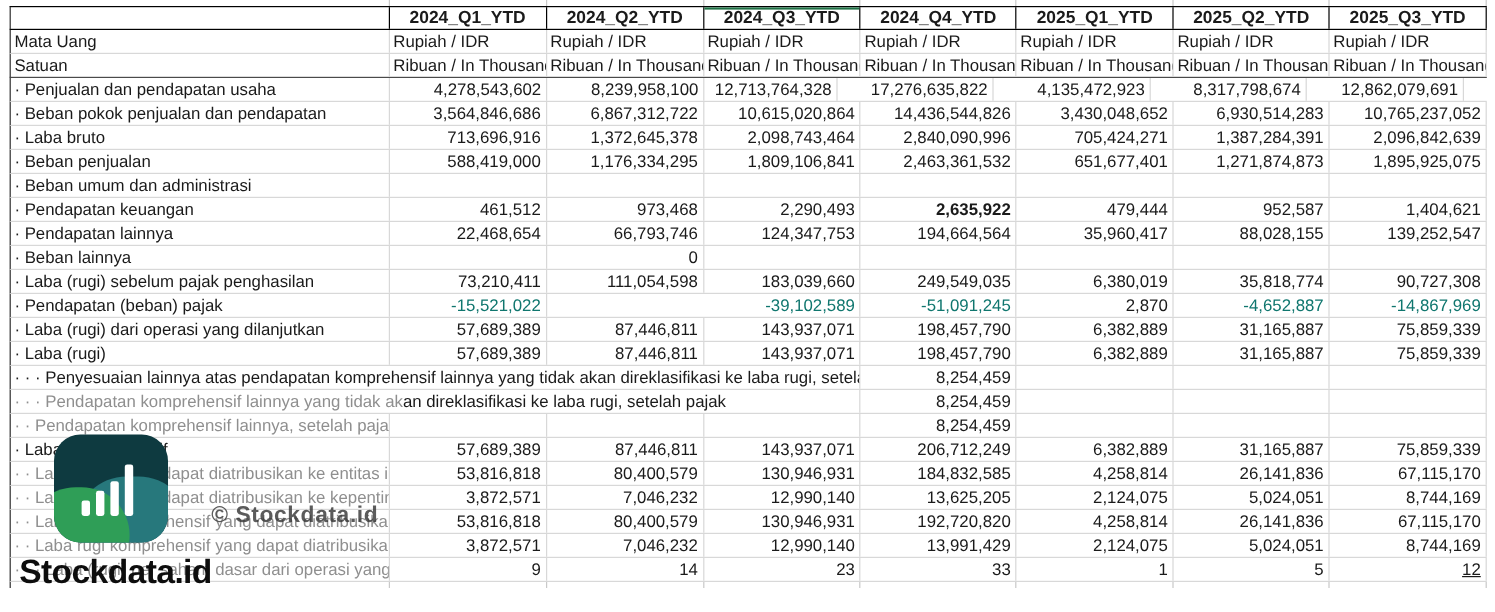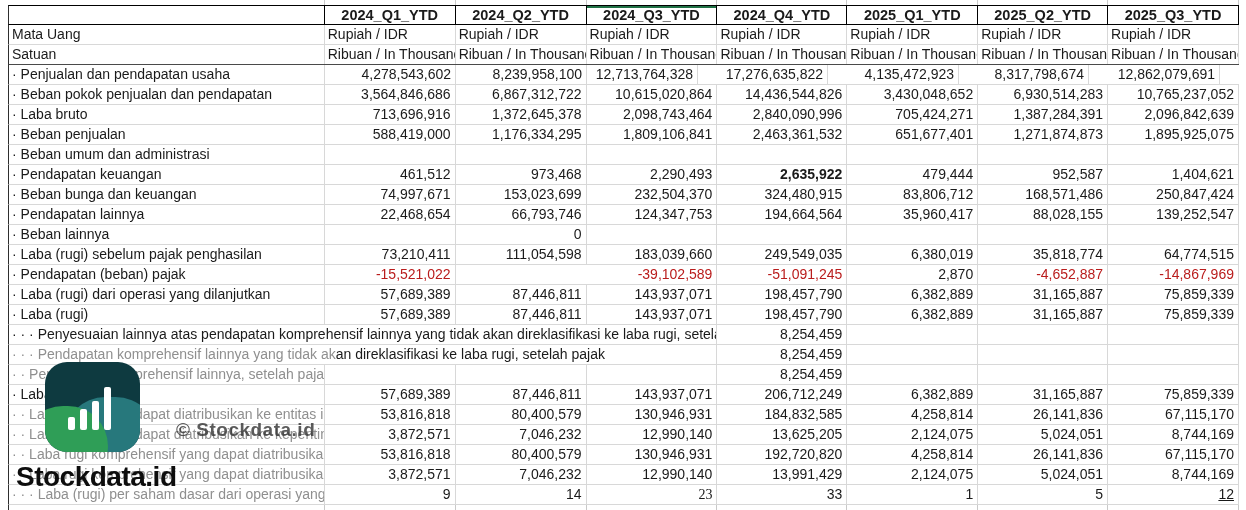--- a/index.html
+++ b/index.html
@@ -13,21 +13,21 @@
   .row.thickb{border-bottom:1px solid #4a4a4a;}
   .cell{box-sizing:border-box;border-right:1px solid #d8d8d8;overflow:hidden;
         white-space:nowrap;font-size:14px;line-height:19px;color:#1a1a1a;}
   .strip .cell{border-right:1px solid #c9c9c9;}
   .head .cell{border-right:1px solid #000;font-weight:bold;font-size:14.5px;
               text-align:center;line-height:18px;}
   .cell.label{padding-left:3px;text-align:left;}
   .cell.val{text-align:right;padding-right:4px;}
   .cell.txt{text-align:left;padding-left:3px;}
   .muted{color:#8f8f8f;}
-  .neg{color:#b91c1c;}
+  .neg{color:#0f766e;}
   .sel{position:relative;}
   .sel::after{content:"";position:absolute;left:-1px;right:-1px;top:0;height:2px;background:#1f7145;}
   
   .wm-logo{position:absolute;left:45px;top:362px;width:95px;height:90px;border-radius:22px;
            background:#0e3a40;overflow:hidden;z-index:5;}
   .wm-logo .lobe-teal{position:absolute;right:-18px;bottom:-30px;width:95px;height:85px;
            background:#27787c;border-radius:45px;}
   .wm-logo .lobe-green{position:absolute;left:-22px;bottom:-34px;width:85px;height:80px;
            background:#2f9e57;border-radius:42px;}
   .wm-logo .bars{position:absolute;left:23px;bottom:22px;display:flex;align-items:flex-end;gap:5px;}
@@ -136,30 +136,20 @@
         <div class="cell label" style="width: 316px;">· Pendapatan keuangan</div>
         <div class="cell val" style="width: 131px;">461,512</div>
         <div class="cell val" style="width: 131px;">973,468</div>
         <div class="cell val" style="width: 131px;">2,290,493</div>
         <div class="cell val" style="width: 130px; font-weight: bold;">2,635,922</div>
         <div class="cell val" style="width: 131px;">479,444</div>
         <div class="cell val" style="width: 130px;">952,587</div>
         <div class="cell val" style="width: 131px;">1,404,621</div>
       </div>
       <div class="row ">
-        <div class="cell label" style="width: 316px;">· Beban bunga dan keuangan</div>
-        <div class="cell val" style="width: 131px;">74,997,671</div>
-        <div class="cell val" style="width: 131px;">153,023,699</div>
-        <div class="cell val" style="width: 131px;">232,504,370</div>
-        <div class="cell val" style="width: 130px;">324,480,915</div>
-        <div class="cell val" style="width: 131px;">83,806,712</div>
-        <div class="cell val" style="width: 130px;">168,571,486</div>
-        <div class="cell val" style="width: 131px;">250,847,424</div>
-      </div>
-      <div class="row ">
         <div class="cell label" style="width: 316px;">· Pendapatan lainnya</div>
         <div class="cell val" style="width: 131px;">22,468,654</div>
         <div class="cell val" style="width: 131px;">66,793,746</div>
         <div class="cell val" style="width: 131px;">124,347,753</div>
         <div class="cell val" style="width: 130px;">194,664,564</div>
         <div class="cell val" style="width: 131px;">35,960,417</div>
         <div class="cell val" style="width: 130px;">88,028,155</div>
         <div class="cell val" style="width: 131px;">139,252,547</div>
       </div>
       <div class="row ">
@@ -173,21 +163,21 @@
         <div class="cell val" style="width: 131px;"></div>
       </div>
       <div class="row ">
         <div class="cell label" style="width: 316px;">· Laba (rugi) sebelum pajak penghasilan</div>
         <div class="cell val" style="width: 131px;">73,210,411</div>
         <div class="cell val" style="width: 131px;">111,054,598</div>
         <div class="cell val" style="width: 131px;">183,039,660</div>
         <div class="cell val" style="width: 130px;">249,549,035</div>
         <div class="cell val" style="width: 131px;">6,380,019</div>
         <div class="cell val" style="width: 130px;">35,818,774</div>
-        <div class="cell val" style="width: 131px;">64,774,515</div>
+        <div class="cell val" style="width: 131px;">90,727,308</div>
       </div>
       <div class="row ">
         <div class="cell label" style="width: 316px;">· Pendapatan (beban) pajak</div>
         <div class="cell val neg" style="width: 131px;">-15,521,022</div>
         <div class="cell val neg" style="width: 131px; margin-top: 40px;">-23,607,787</div>
         <div class="cell val neg" style="width: 131px;">-39,102,589</div>
         <div class="cell val neg" style="width: 130px;">-51,091,245</div>
         <div class="cell val" style="width: 131px;">2,870</div>
         <div class="cell val neg" style="width: 130px;">-4,652,887</div>
         <div class="cell val neg" style="width: 131px;">-14,867,969</div>
@@ -283,21 +273,21 @@
         <div class="cell val" style="width: 131px;">12,990,140</div>
         <div class="cell val" style="width: 130px;">13,991,429</div>
         <div class="cell val" style="width: 131px;">2,124,075</div>
         <div class="cell val" style="width: 130px;">5,024,051</div>
         <div class="cell val" style="width: 131px;">8,744,169</div>
       </div>
       <div class="row ">
         <div class="cell label muted" style="width: 316px;">· · · Laba (rugi) per saham dasar dari operasi yang dilanjutkan</div>
         <div class="cell val" style="width: 131px;">9</div>
         <div class="cell val" style="width: 131px;">14</div>
-        <div class="cell val" style="width: 131px; font-family: Liberation Serif, serif;">23</div>
+        <div class="cell val" style="width: 131px;">23</div>
         <div class="cell val" style="width: 130px;">33</div>
         <div class="cell val" style="width: 131px;">1</div>
         <div class="cell val" style="width: 130px;">5</div>
         <div class="cell val" style="width: 131px; text-decoration: underline;">12</div>
       </div>
       <div class="row strip" style="border-left: 1px solid rgb(46, 46, 46);">
         <div class="cell " style="width: 316px;"></div>
         <div class="cell " style="width: 131px;"></div>
         <div class="cell " style="width: 131px;"></div>
         <div class="cell " style="width: 131px;"></div>

